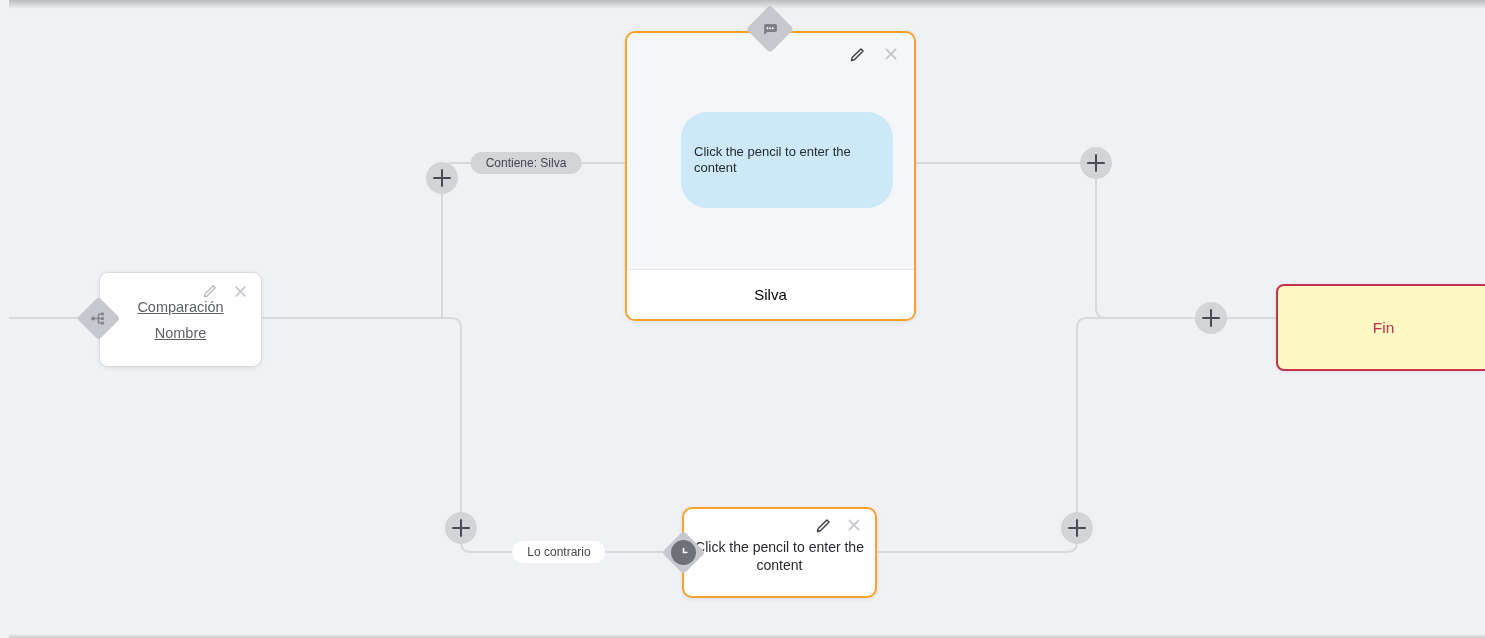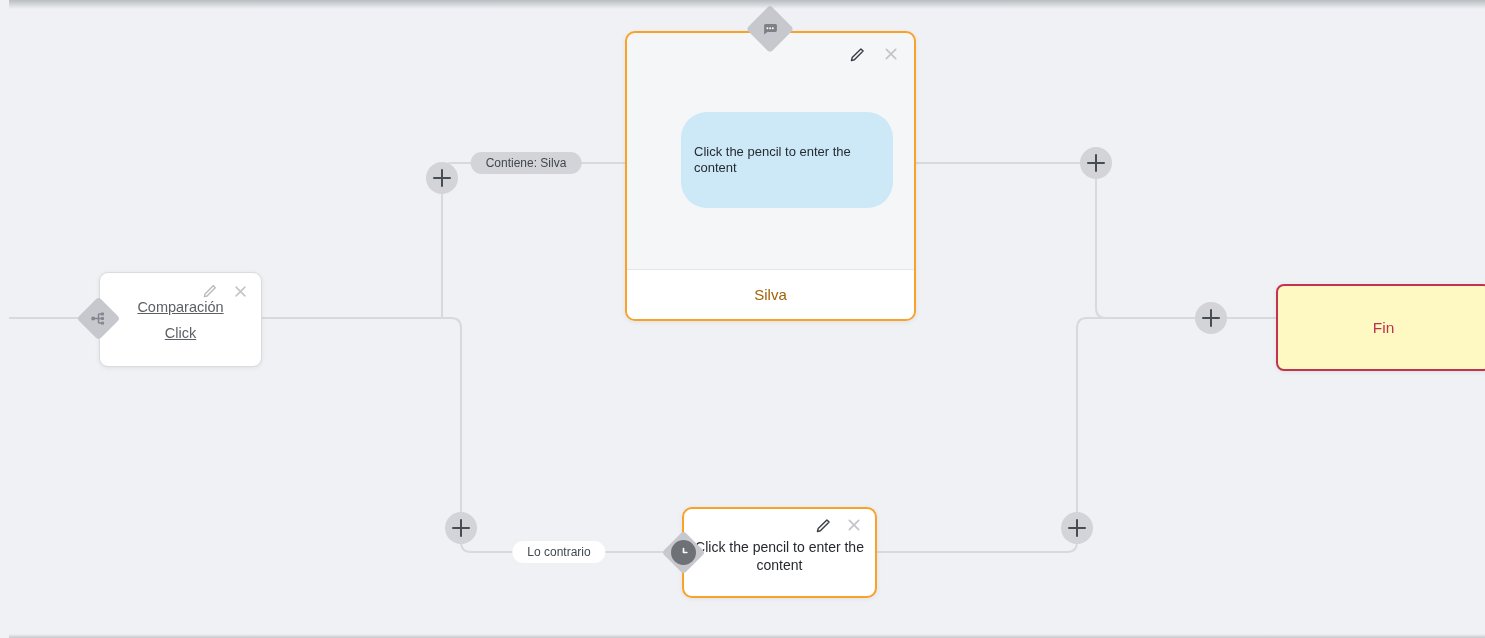--- a/index.html
+++ b/index.html
@@ -58,21 +58,21 @@
     position:absolute;left:54px;top:79px;width:212px;height:96px;
     background:#cde8f6;border-radius:26px;box-sizing:border-box;
     display:flex;align-items:center;padding:0 13px;
     font-size:13px;line-height:1.22;color:#262c33;
   }
   .message-footer{
     position:absolute;left:0;right:0;bottom:0;height:49px;
     background:#ffffff;border-top:1px solid #e4e5e8;
     border-radius:0 0 8px 8px;
     display:flex;align-items:center;justify-content:center;
-    font-size:15px;color:#a16207;
+    font-size:15px;color:#000000;
   }
 
   
   .wait-node{
     left:673px;top:507px;width:195px;height:91px;
     background:#ffffff;border:2px solid #f9a129;border-radius:10px;
   }
   .wait-node .wait-text{
     position:absolute;left:10px;right:10px;top:30px;text-align:center;
     font-size:14px;line-height:1.25;color:#26292d;
@@ -142,21 +142,21 @@
           </svg>
       </span>
       <span class="icon-btn">
         <svg width="15" height="15" viewBox="0 0 24 24">
             <path d="M5 5l14 14M19 5L5 19" stroke="#c3c5ca" stroke-width="2.6" stroke-linecap="round"></path>
           </svg>
       </span>
     </div>
     <div class="titles">
       <div>Comparación</div>
-      <div>Click</div>
+      <div>Nombre</div>
     </div>
   </div>
   <div class="diamond-wrap" style="left:89px;top:318px;">
     <div class="diamond">
         <div class="inner">
       <svg width="17" height="17" viewBox="0 0 16 16">
         <g stroke="#83868c" stroke-width="1.4" fill="#83868c">
           <circle cx="3" cy="8" r="1.8" stroke="none"></circle>
           <path d="M4.5 8 H8" fill="none"></path>
           <path d="M8 3.7 V12.3" fill="none"></path>

